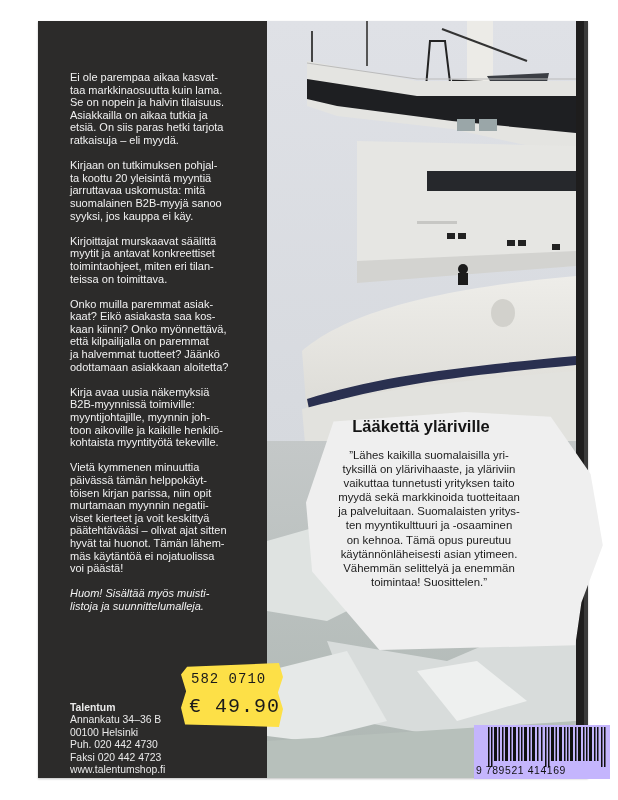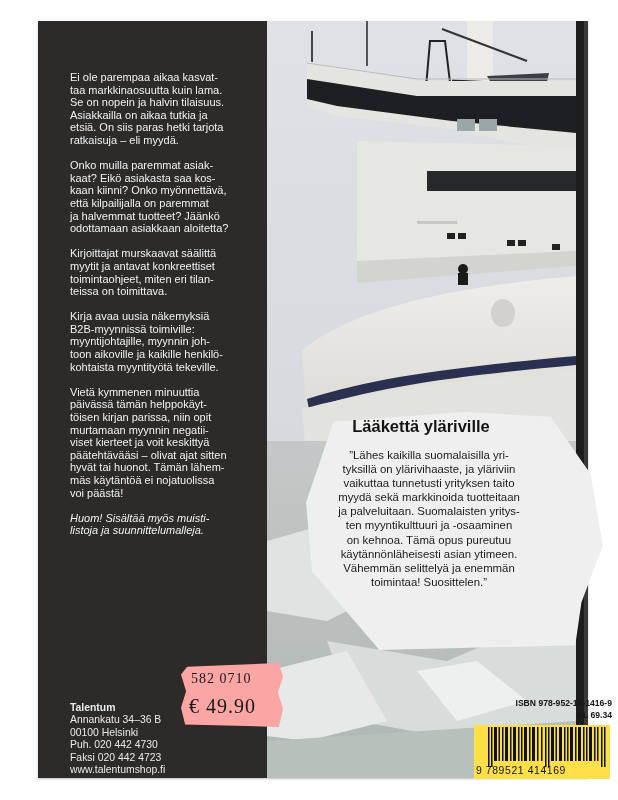--- a/index.html
+++ b/index.html
@@ -8,57 +8,62 @@
   .panel { position:absolute; left:0; top:0; width:229px; height:757px; background:#2c2b2a; border-radius:3px 0 0 3px; }
   .photo { position:absolute; left:229px; top:0; width:309px; height:757px; overflow:hidden; background:#d9dbdf; }
   .spine { position:absolute; left:538px; top:0; width:12px; height:757px; background:#1e1d1d; }
   .spine-edge { position:absolute; left:546px; top:0; width:4px; height:757px; background:#3a3a3a; }
   .blurb { position:absolute; left:32px; top:38px; width:196px; color:#f1f1f1; font-size:11px; line-height:12.6px;margin-top:12px; }
   .blurb p { margin:0 0 12.6px 0; white-space:pre-line; }
   .blurb p.em { font-weight:normal; font-style:italic; }
   .publisher { position:absolute; left:32px; top:681px; color:#eaeaea; font-size:10.4px; line-height:12.4px; }
   .publisher .name { font-weight:bold; }
   .sticker { position:absolute; left:143px; top:642px; width:102px; height:64px;
-    background:#fca5a5; clip-path:polygon(6% 6%,96% 0%,100% 22%,95% 46%,100% 72%,96% 100%,4% 96%,0% 70%,5% 44%,0% 18%);
-    font-family:Liberation Serif, serif; color:#1a1a1a; }
+    background:#fde047; clip-path:polygon(6% 6%,96% 0%,100% 22%,95% 46%,100% 72%,96% 100%,4% 96%,0% 70%,5% 44%,0% 18%);
+    font-family:Liberation Mono, monospace; color:#1a1a1a; }
   .sticker .code { position:absolute; left:10px; top:8px; font-size:14px; letter-spacing:1px; }
   .sticker .price { position:absolute; left:8px; top:32px; font-size:20px; letter-spacing:1px; }
   .quote { position:absolute; left:268px; top:391px; width:306px; height:238px; background:#efefef;
     clip-path:polygon(9% 4%,52% 0%,80% 2%,93% 26%,97% 56%,90% 80%,88% 98%,24% 100%,2% 67%,0% 38%); }
   .quote-title { position:absolute; left:268px; top:396px; width:230px; text-align:center; font-weight:bold; font-size:16.5px; color:#151515; }
   .quote-body { position:absolute; left:278px; top:427px; width:226px; text-align:center; font-size:11.4px; line-height:14.1px; color:#1b1b1b; white-space:pre-line; }
   .quote-author { position:absolute; left:278px; top:597px; width:226px; text-align:center; font-size:11.6px; line-height:14px; color:#1b1b1b; }
   .isbn-block { position:absolute; left:430px; top:676px; width:144px; text-align:right; color:#151515; font-weight:bold; font-size:8.6px; line-height:12px; }
-  .barcode { position:absolute; left:436px; top:704px; width:136px; height:54px; background:#fde047; }
+  .barcode { position:absolute; left:436px; top:704px; width:136px; height:54px; background:#c4b5fd; }
   .bars { position:absolute; left:14px; top:2px; width:118px; height:40px; }
   .barnum { position:absolute; left:2px; top:40px; width:134px; font-size:10.4px; font-family:"Liberation Sans", sans-serif; letter-spacing:0.6px; color:#111; }
 </style>
 </head>
 <body>
 
 <div class="book">
 
   <div class="panel">
     <div class="blurb">
       <p>Ei ole parempaa aikaa kasvat-
 taa markkinaosuutta kuin lama.
 Se on nopein ja halvin tilaisuus.
 Asiakkailla on aikaa tutkia ja
 etsiä. On siis paras hetki tarjota
 ratkaisuja – eli myydä.</p>
+      <p>Kirjaan on tutkimuksen pohjal-
+ta koottu 20 yleisintä myyntiä
+jarruttavaa uskomusta: mitä
+suomalainen B2B-myyjä sanoo
+syyksi, jos kauppa ei käy.</p>
+      <p>Kirjoittajat murskaavat säälittä
+myytit ja antavat konkreettiset
+toimintaohjeet, miten eri tilan-
+teissa on toimittava.</p>
       <p>Onko muilla paremmat asiak-
 kaat? Eikö asiakasta saa kos-
 kaan kiinni? Onko myönnettävä,
 että kilpailijalla on paremmat
 ja halvemmat tuotteet? Jäänkö
 odottamaan asiakkaan aloitetta?</p>
-      <p>Kirjoittajat murskaavat säälittä
-myytit ja antavat konkreettiset
-toimintaohjeet, miten eri tilan-
-teissa on toimittava.</p>
       <p>Kirja avaa uusia näkemyksiä
 B2B-myynnissä toimiville:
 myyntijohtajille, myynnin joh-
 toon aikoville ja kaikille henkilö-
 kohtaista myyntityötä tekeville.</p>
       <p>Vietä kymmenen minuuttia
 päivässä tämän helppokäyt-
 töisen kirjan parissa, niin opit
 murtamaan myynnin negatii-
 viset kierteet ja voit keskittyä
@@ -153,24 +158,20 @@
 tyksillä on ylärivihaaste, ja yläriviin
 vaikuttaa tunnetusti yrityksen taito
 myydä sekä markkinoida tuotteitaan
 ja palveluitaan. Suomalaisten yritys-
 ten myyntikulttuuri ja -osaaminen
 on kehnoa. Tämä opus pureutuu
 käytännönläheisesti asian ytimeen.
 Vähemmän selittelyä ja enemmän
 toimintaa! Suosittelen.”</div>
 
-  <div class="isbn-block">
-    <div>ISBN 978-952-14-1416-9</div>
-    <div>KL 69.34</div>
-  </div>
 
   <div class="barcode">
     <svg class="bars" viewBox="0 0 118 40" preserveAspectRatio="none">
       <g fill="#111">
         <rect x="0" y="0" width="1.5" height="40"></rect>
           <rect x="3" y="0" width="1.5" height="40"></rect>
         <rect x="6" y="0" width="3" height="34"></rect>
           <rect x="10.5" y="0" width="1.5" height="34"></rect>
         <rect x="14" y="0" width="1.5" height="34"></rect>
           <rect x="17" y="0" width="3" height="34"></rect>

